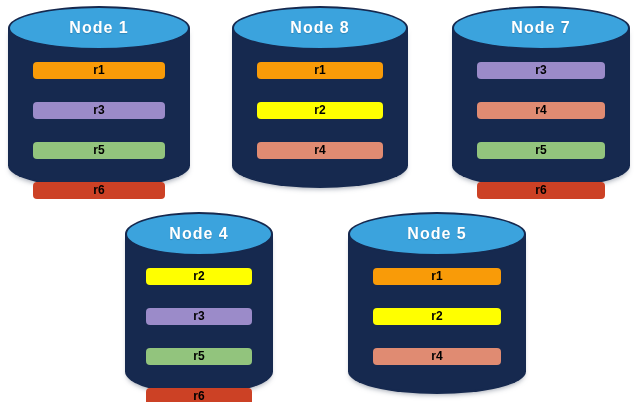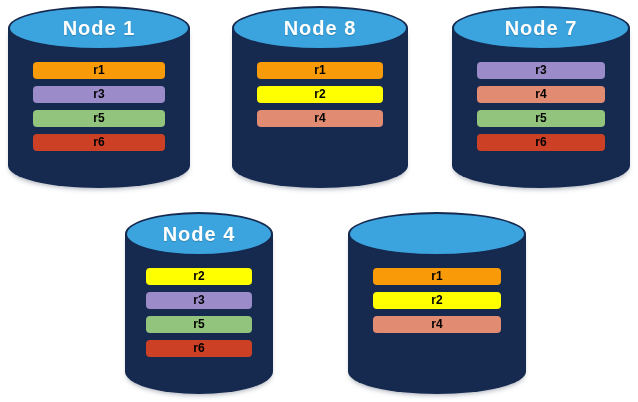--- a/index.html
+++ b/index.html
@@ -57,38 +57,38 @@
   .node-label {
     position: absolute;
     left: 0;
     top: 0;
     width: 100%;
     height: 44px;
     line-height: 44px;
     text-align: center;
     color: #ffffff;
     font-weight: bold;
-    font-size: 20px;
+    font-size: 16px;
     letter-spacing: 1px;
     z-index: 4;
     user-select: none;
     text-shadow: 0 1px 1px rgba(0,0,0,0.18);
   }
 
   
   .records {
     position: absolute;
     left: 0;
     top: 56px;
     width: 100%;
     z-index: 5;
     display: flex;
     flex-direction: column;
     align-items: center;
-    gap: 7px;
+    gap: 23px;
   }
 
   .record-bar {
     width: 72%;
     height: 17px;
     border-radius: 4px;
     line-height: 17px;
     text-align: center;
     font-size: 12px;
     font-weight: bold;
@@ -140,19 +140,20 @@
       <div class="records">
         <div class="record-bar" style="background: rgb(255, 255, 0); color: rgb(0, 0, 0);">r2</div>
         <div class="record-bar" style="background: rgb(155, 139, 201); color: rgb(0, 0, 0);">r3</div>
         <div class="record-bar" style="background: rgb(146, 196, 125); color: rgb(0, 0, 0);">r5</div>
         <div class="record-bar" style="background: rgb(204, 65, 37); color: rgb(0, 0, 0);">r6</div>
       </div>
     </div>
     <div class="node" style="left: 348px; top: 212px; width: 178px; height: 182px;">
       <div class="cyl-body" style="height: 160px; background: rgb(22, 41, 79);"></div>
       <div class="cyl-top" style="background: rgb(59, 163, 221);"></div>
+      <div class="node-label" style="color: rgb(255, 255, 255);">Node 5</div>
       <div class="records">
         <div class="record-bar" style="background: rgb(249, 155, 8); color: rgb(0, 0, 0);">r1</div>
         <div class="record-bar" style="background: rgb(255, 255, 0); color: rgb(0, 0, 0);">r2</div>
         <div class="record-bar" style="background: rgb(224, 139, 114); color: rgb(0, 0, 0);">r4</div>
       </div>
     </div>
   </div>
 
 </body></html>

